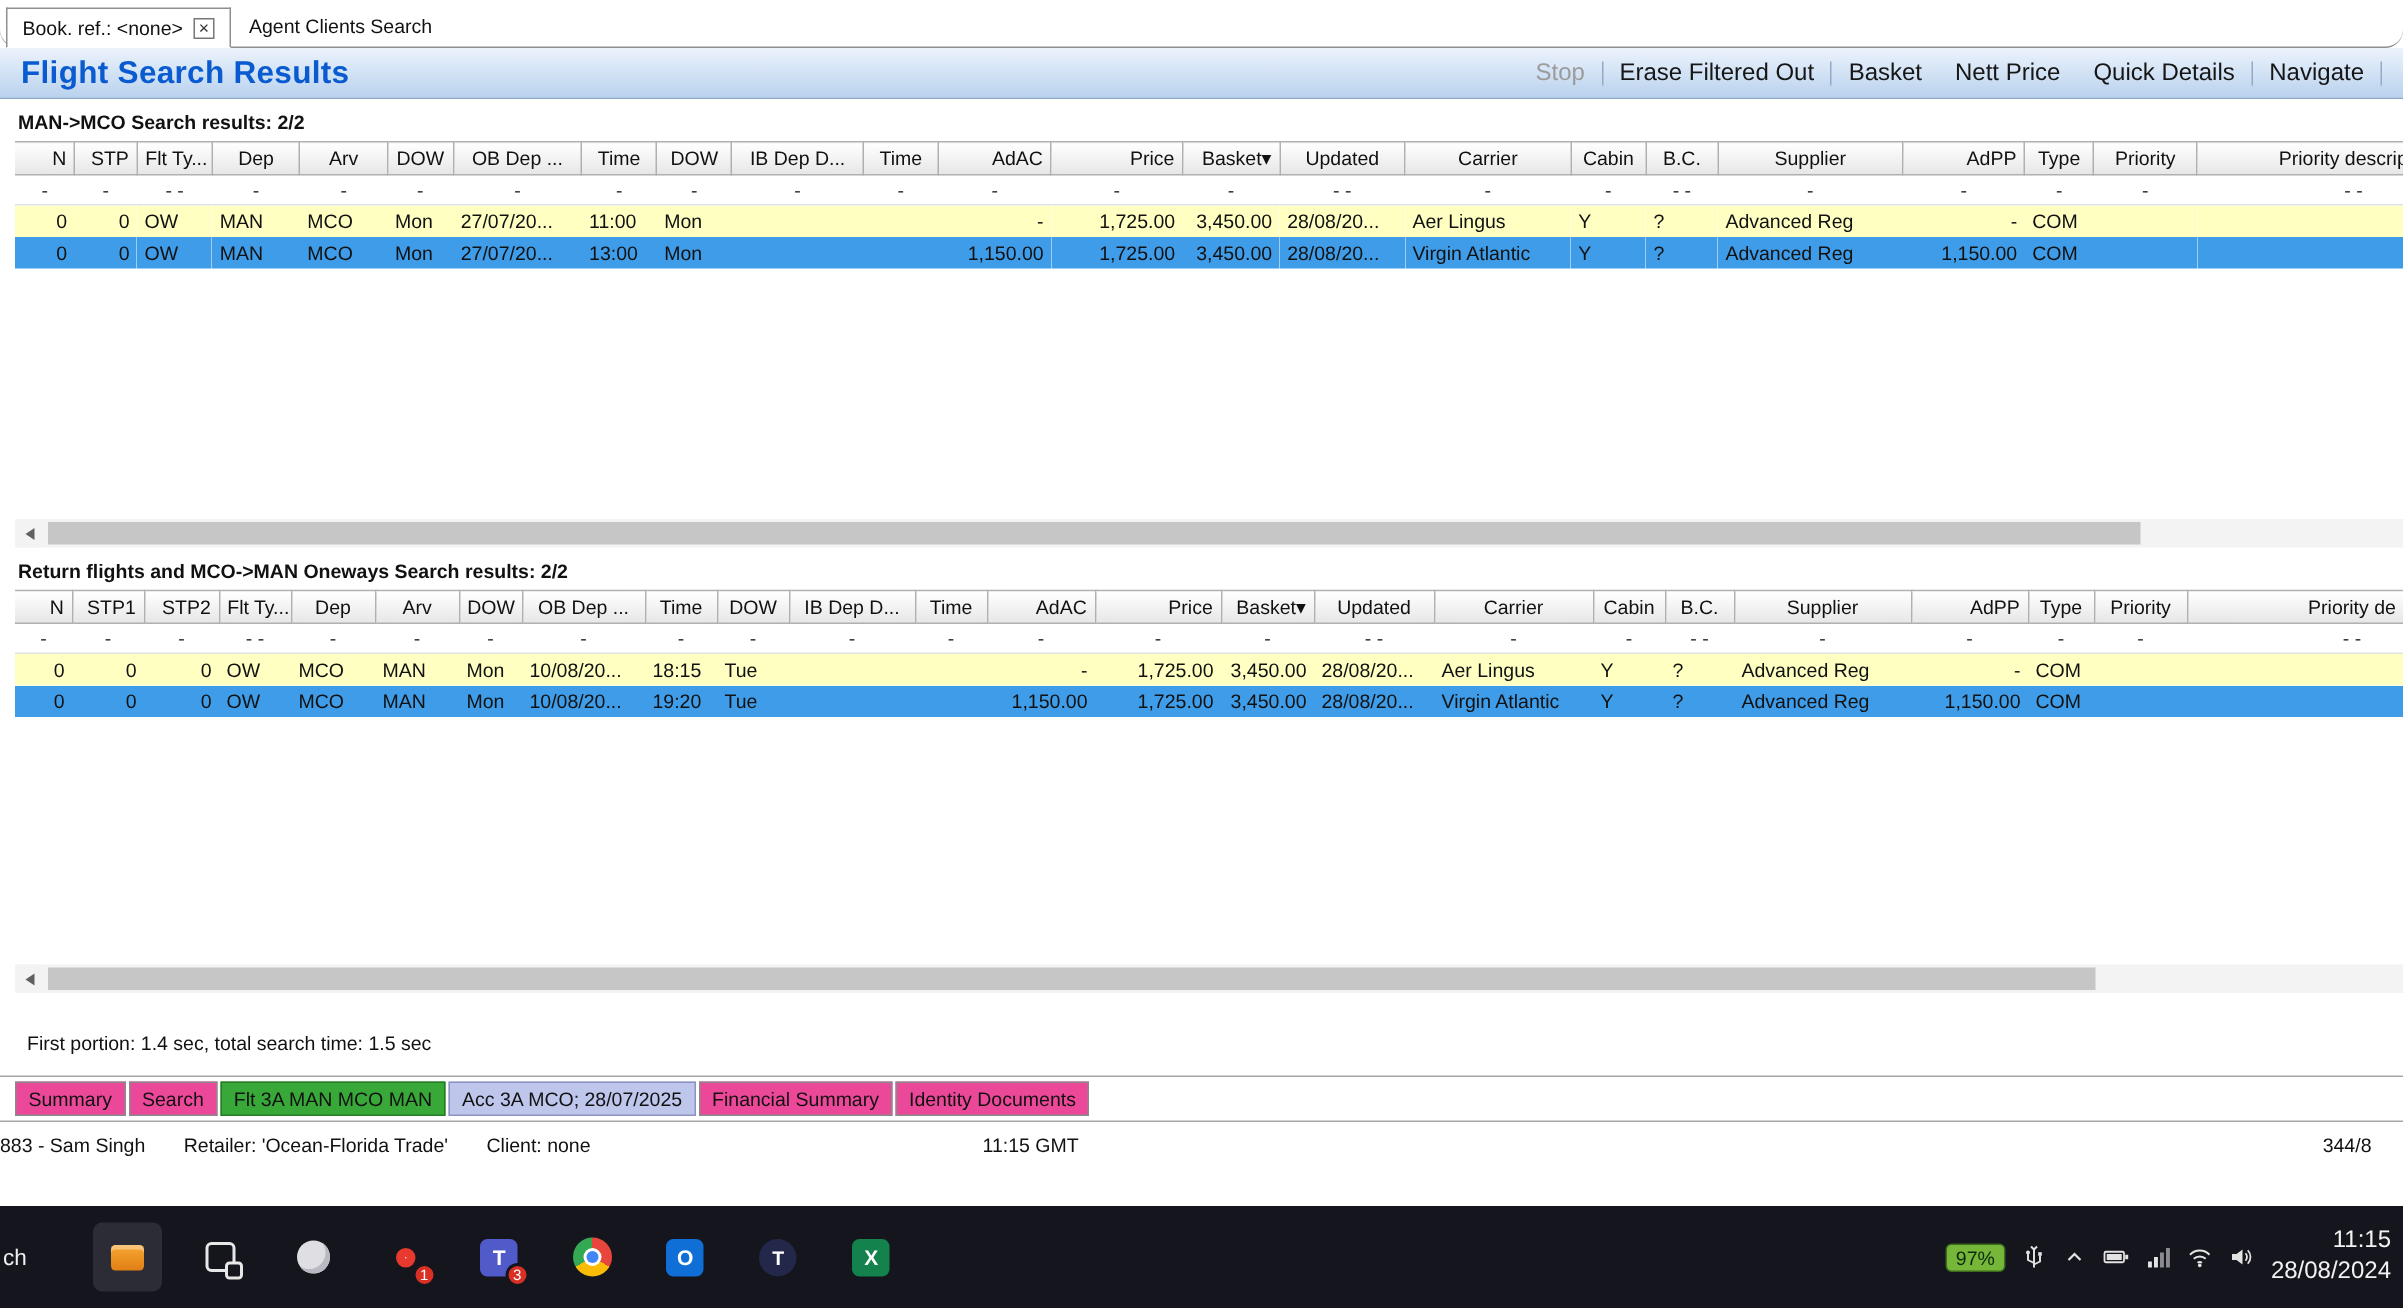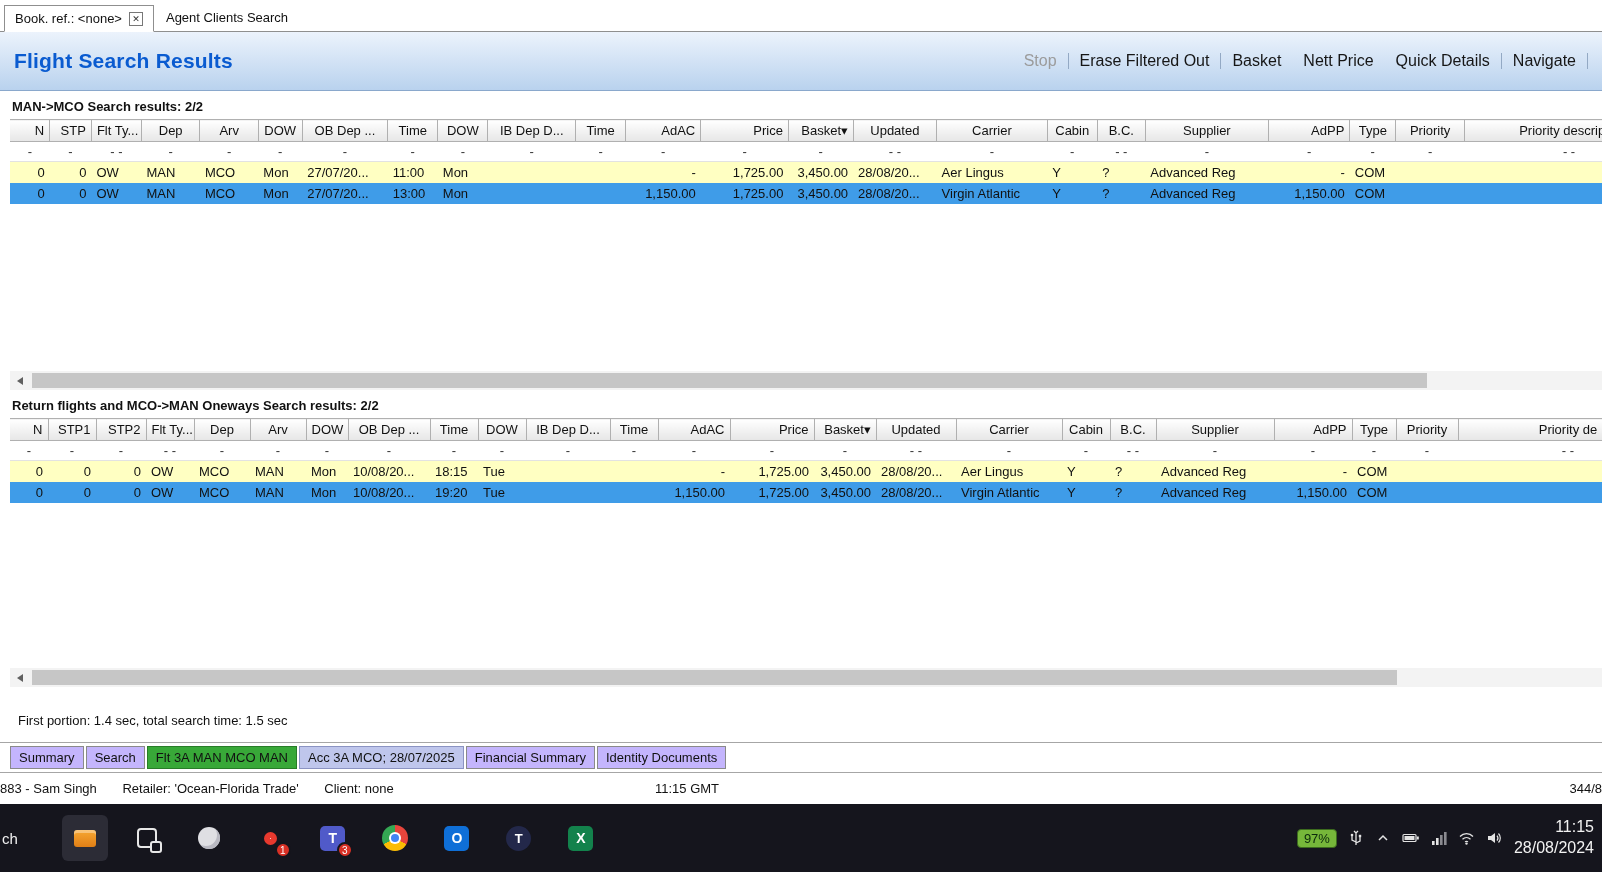--- a/index.html
+++ b/index.html
@@ -3,26 +3,26 @@
 <meta charset="utf-8">
 <style>
   * { box-sizing: border-box; margin: 0; padding: 0; }
   html,body { background:#888; }
   .screen {
     position: relative; width: 1602px; height: 872px; background:#fff;
     font-family: "Liberation Sans", sans-serif; font-size: 13px; color:#111;
     overflow: hidden;
   }
   
-  .tabstrip { height:32px; display:flex; align-items:flex-end; padding-left:4px; background:#fff; border-bottom:1px solid #8f8f8f; }
+  .tabstrip { height:32px; display:flex; align-items:flex-end; padding-left:4px; background:#fff; border-bottom:1px solid #8f8f8f;border-radius:12px; }
   .doc-tab { display:flex; align-items:center; gap:7px; height:27px; padding:0 10px; margin-right:2px; white-space:nowrap; cursor:default; }
   .doc-tab.active { border:1px solid #8f8f8f; border-bottom:1px solid #fff; margin-bottom:-1px; background:#fff; }
   .tab-close { display:inline-flex; align-items:center; justify-content:center; width:14px; height:14px; border:1px solid #777; font-size:9px; color:#333; }
   
-  .blueheader { height:59px; background:linear-gradient(#ecf3fc,#b9d2ee); border-bottom:1px solid #8aa8cc; display:flex; align-items:center; padding:0 14px;gap:13px; }
+  .blueheader { height:34px; background:linear-gradient(#ecf3fc,#b9d2ee); border-bottom:1px solid #8aa8cc; display:flex; align-items:center; padding:0 14px;gap:13px; }
   .app-title { color:var(--title_blue,#0a5bd0); font-size:21px; font-weight:bold; letter-spacing:.2px; }
   .toolbar-actions { margin-left:auto; display:flex; align-items:center; }
   .toolbar-action { padding:0 11px; font-size:16px; color:#161616; white-space:nowrap; cursor:pointer; }
   .toolbar-action.disabled { color:#9b9b9b; }
   .toolbar-sep { width:1px; height:16px; background:#93a9c4; }
   
   .section-title { font-weight:bold; padding:8px 0 5px 12px; background:#fff; }
   .grid-wrap { position:relative; margin-left:10px; overflow:hidden; background:#fff; }
   .grid-wrap.h1 { height:252px; }
   .grid-wrap.h2 { height:250px; }
@@ -37,27 +37,27 @@
   
   .hscroll { position:relative; margin-left:10px; height:19px; background:#f3f3f3; }
   .scroll-btn { position:absolute; left:0; top:0; width:19px; height:19px; background:#f3f3f3; display:flex; align-items:center; justify-content:center; cursor:pointer; }
   .tri-left { width:0; height:0; border-top:4px solid transparent; border-bottom:4px solid transparent; border-right:6px solid #606060; }
   .thumb { position:absolute; top:2px; height:15px; background:#c6c6c6; cursor:pointer; }
   .thumb.t1 { left:22px; width:1395px; }
   .thumb.t2 { left:22px; width:1365px; }
   
   .status-line { padding:26px 0 14px 18px; background:#fff; }
   .bottom-tabs { display:flex; align-items:center; padding:3px 0 3px 10px; border-top:1px solid #a6a6a6; border-bottom:1px solid #a6a6a6; height:31px; background:#fff; }
-  .btab { border:1px solid #8a8a8a; background:#c4b5fd; padding:3px 8px; margin-right:2px; white-space:nowrap; cursor:pointer; }
+  .btab { border:1px solid #8a8a8a; background:#ec4899; padding:3px 8px; margin-right:2px; white-space:nowrap; cursor:pointer; }
   .btab.green { background:var(--tab_green,#38a838); border-color:#287c28; }
   .btab.lavender { background:var(--tab_lavender,#bfc6ec); border-color:#8b93c2; }
   .app-statusbar { position:relative; height:32px; padding:8px 4px 0 0; background:#fff; white-space:nowrap; }
   .sb-gap { margin-left:22px; }
   .sb-center { position:absolute; left:655px; top:8px; }
-  .sb-right { position:absolute; right:0; top:8px; }
+  .sb-right { position:absolute; right:21px; top:8px; }
   
   .taskbar { position:absolute; left:0; bottom:0; width:1602px; height:68px; background:#15151d; display:flex; align-items:center; color:#eee; }
   .search-fragment { margin-left:2px; font-size:15px; color:#f0f0f0; cursor:pointer; }
   .tb-icons { display:flex; align-items:center; gap:16px; margin-left:44px; }
   .tb-icon { position:relative; width:46px; height:46px; border-radius:6px; display:flex; align-items:center; justify-content:center; cursor:pointer; }
   .tb-icon.first { background:#2c2c36; }
   .tile-orange { width:22px; height:17px; background:linear-gradient(#f7a832,#e07f16); border-radius:3px; box-shadow:inset 0 3px 0 rgba(255,255,255,.35); }
   .tv-outer { width:20px; height:20px; border:2px solid #e7e7e7; border-radius:4px; position:relative; }
   .tv-inner { position:absolute; right:-7px; bottom:-7px; width:12px; height:12px; border:2px solid #e7e7e7; border-radius:3px; background:#15151d; }
   .snip-circle { width:22px; height:22px; border-radius:50%; background:#dfdfe3; box-shadow:inset -3px -3px 0 #b9b9c2; }

